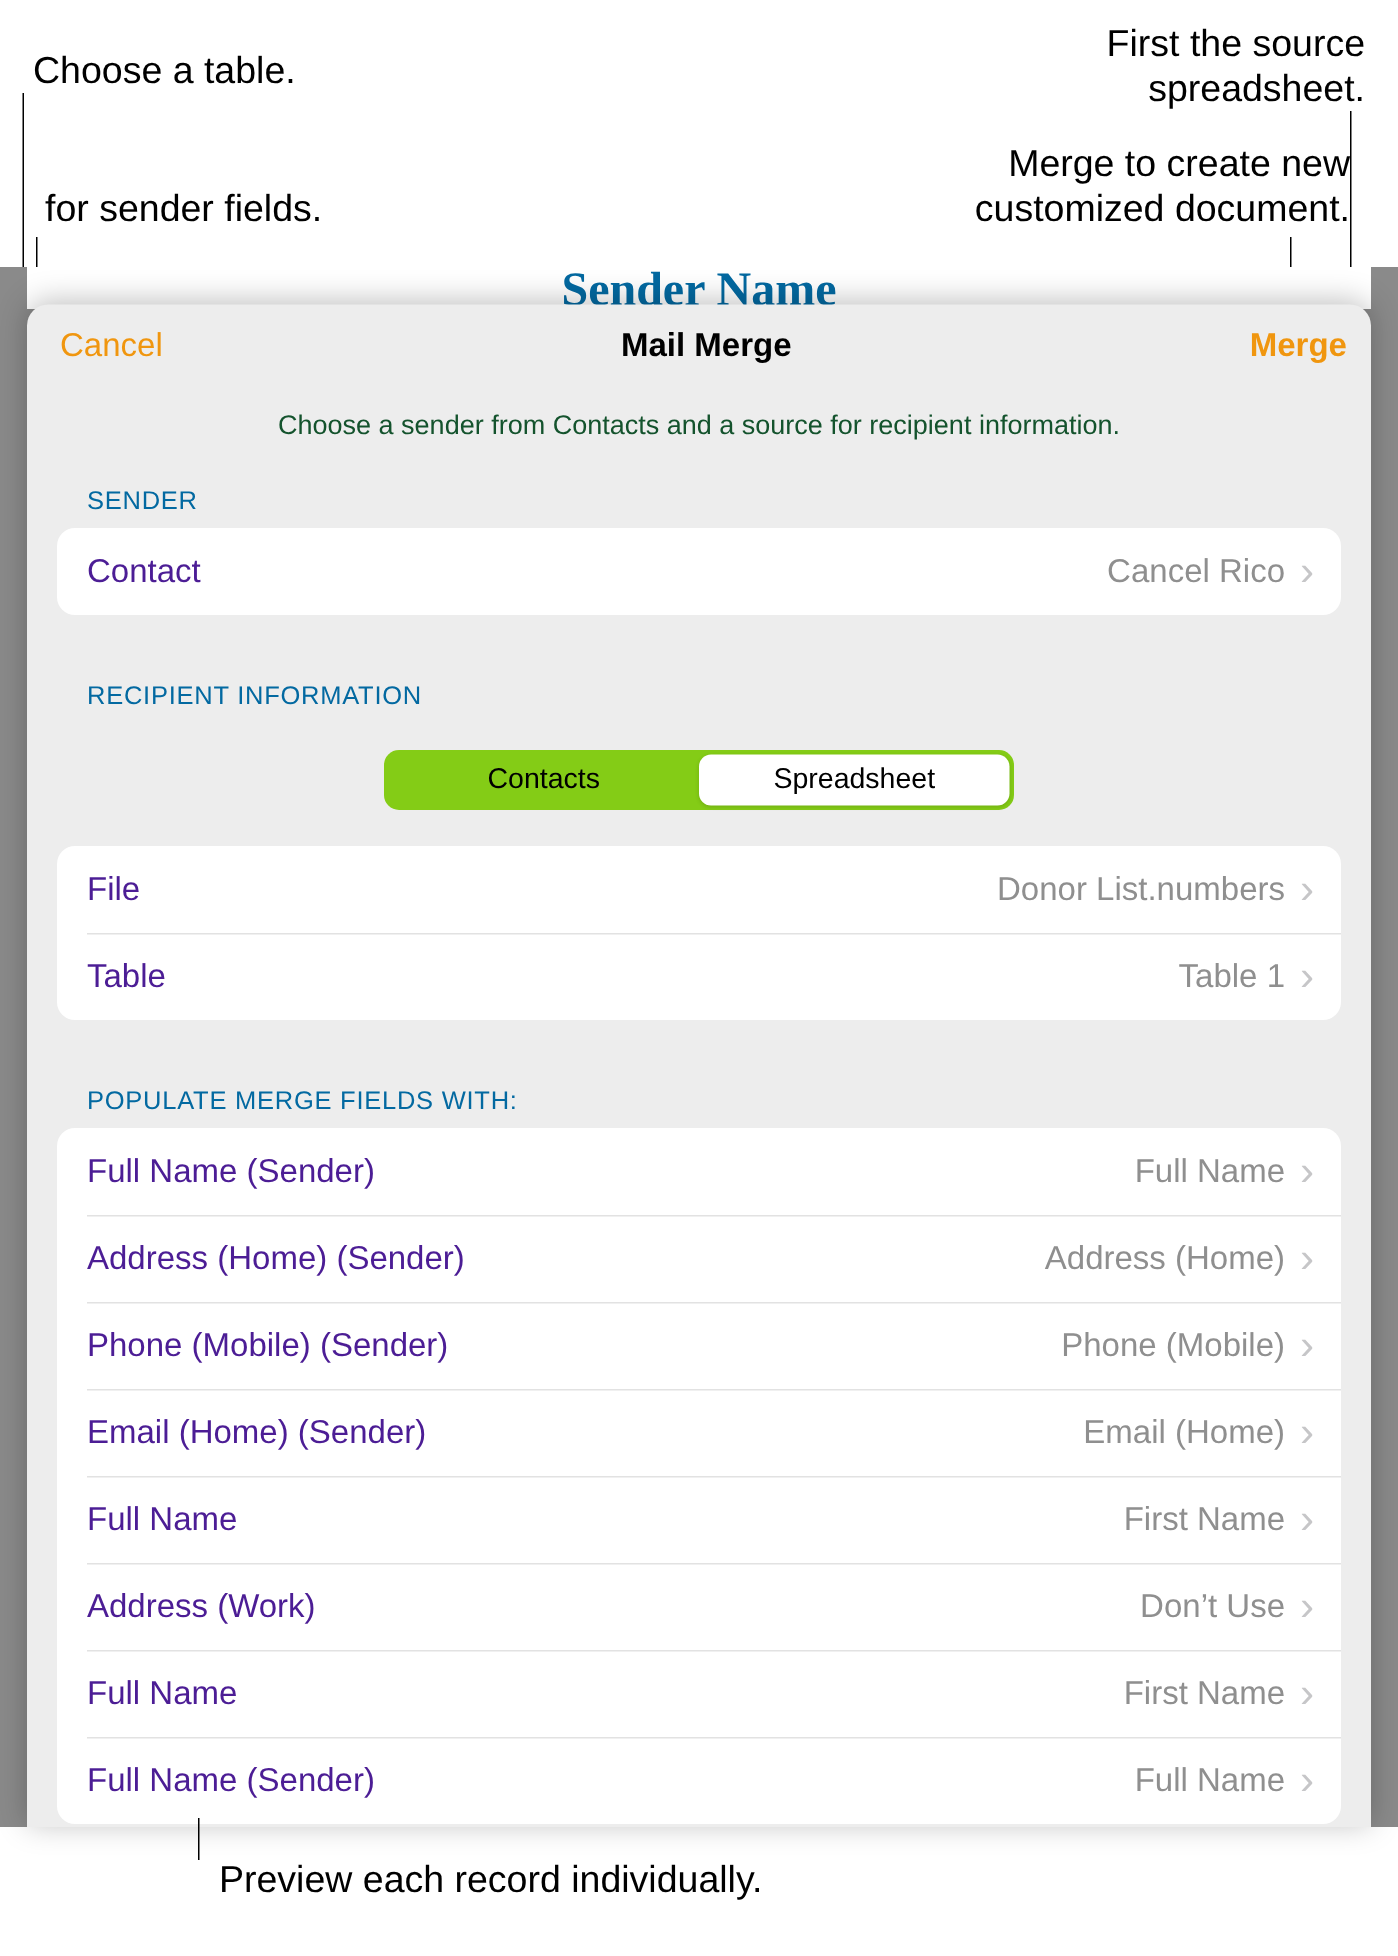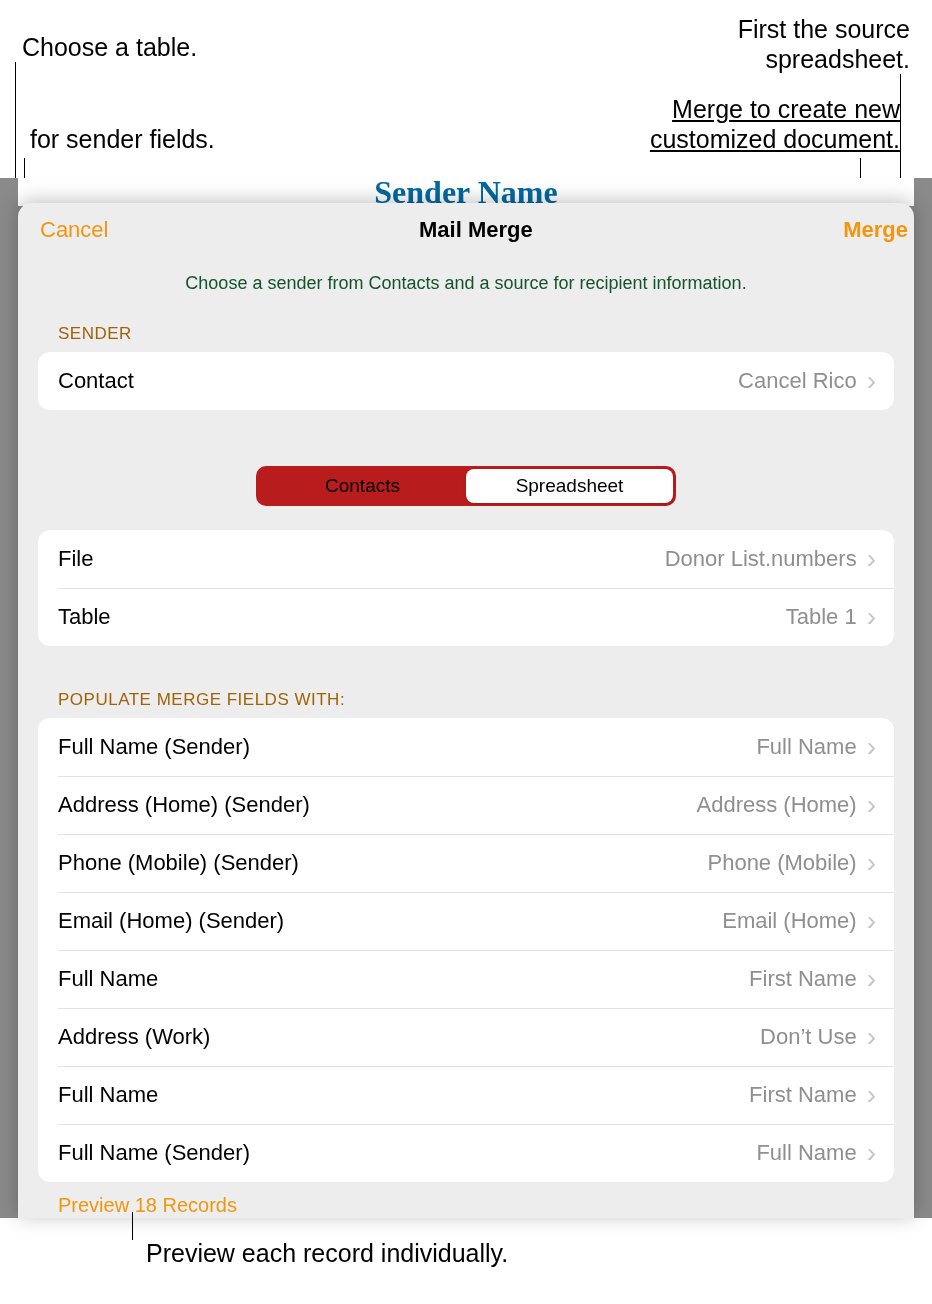--- a/index.html
+++ b/index.html
@@ -55,42 +55,42 @@
     height: 1015px;
     background: #ededed;
     border-radius: 14px 14px 0 0;
     box-shadow: 0 -2px 20px rgba(0,0,0,0.25);
     overflow: hidden;
   }
   .navbar {
     display: flex;
     align-items: center;
     justify-content: space-between;
-    padding: 14px 6px 10px 22px;
+    padding: 14px 16px 10px 22px;
   }
   .nav-left, .nav-right {
     font-size: 22px;
     color: #f0960f;
     cursor: pointer;
   }
   .nav-right { font-weight: 600; }
   .nav-title {
     font-size: 22px;
     font-weight: 600;
     color: #000;
   }
   .subtitle {
     text-align: center;
     font-size: 18px;
     color: #14532d;
     padding: 20px 30px 24px 30px;
   }
   .section-header {
     font-size: 17px;
-    color: #a16207;
+    color: #0369a1;
     letter-spacing: 0.5px;
     padding: 6px 40px 8px 40px;
   }
   .group {
     background: #fff;
     margin: 0 20px;
     border-radius: 12px;
     overflow: hidden;
   }
   .row {
@@ -102,40 +102,40 @@
     font-size: 22px;
     position: relative;
   }
   .row + .row::before {
     content: "";
     position: absolute;
     left: 20px; right: 0; top: 0;
     height: 1px;
     background: #e2e2e2;
   }
-  .row-label { color: #000000; }
+  .row-label { color: #4c1d95; }
   .row-value {
     color: #8f8f8f;
     display: flex;
     align-items: center;
     gap: 10px;
   }
   .chevron {
     color: #c6c6c8;
     font-size: 28px;
     line-height: 1;
   }
   .segmented-wrap {
     display: flex;
     justify-content: center;
     margin: 18px 0 24px 0;
   }
   .segmented {
     display: flex;
-    background: #b91c1c;
+    background: #84cc16;
     border-radius: 10px;
     padding: 3px;
     width: 420px;
     height: 40px;
   }
   .segment {
     flex: 1;
     display: flex;
     align-items: center;
     justify-content: center;
@@ -162,21 +162,21 @@
 
 <div class="callout" style="left:22px; top:32px;">Choose a table.</div>
 <div class="callout" style="left:30px; top:94px;">
   <br>
   <span>for sender fields.</span>
 </div>
 <div class="callout right" style="right:22px; top:14px;">
   <span>First the source</span><br>
   <span>spreadsheet.</span>
 </div>
-<div class="callout right" style="right:32px; top:94px;text-decoration:underline;">
+<div class="callout right" style="right:32px; top:94px;">
   <span>Merge to create new</span><br>
   <span>customized document.</span>
 </div>
 
 <div class="callout-line" style="left:15px; top:62px; width:1px; height:572px;"></div>
 <div class="callout-line" style="left:15px; top:633px; width:18px; height:1px;"></div>
 
 <div class="callout-line" style="left:24px; top:158px; width:1px; height:223px;"></div>
 <div class="callout-line" style="left:24px; top:380px; width:10px; height:1px;"></div>
 
@@ -202,20 +202,21 @@
     <div class="row">
       <span class="row-label">Contact</span>
       <span class="row-value">
         <span>Cancel Rico</span>
         <span class="chevron">›</span>
       </span>
     </div>
   </div>
 
   <div class="spacer-sm"></div>
+  <div class="section-header">RECIPIENT INFORMATION</div>
 
   <div class="segmented-wrap">
     <div class="segmented">
       <div class="segment">Contacts</div>
       <div class="segment active">Spreadsheet</div>
     </div>
   </div>
 
   <div class="group">
     <div class="row">

